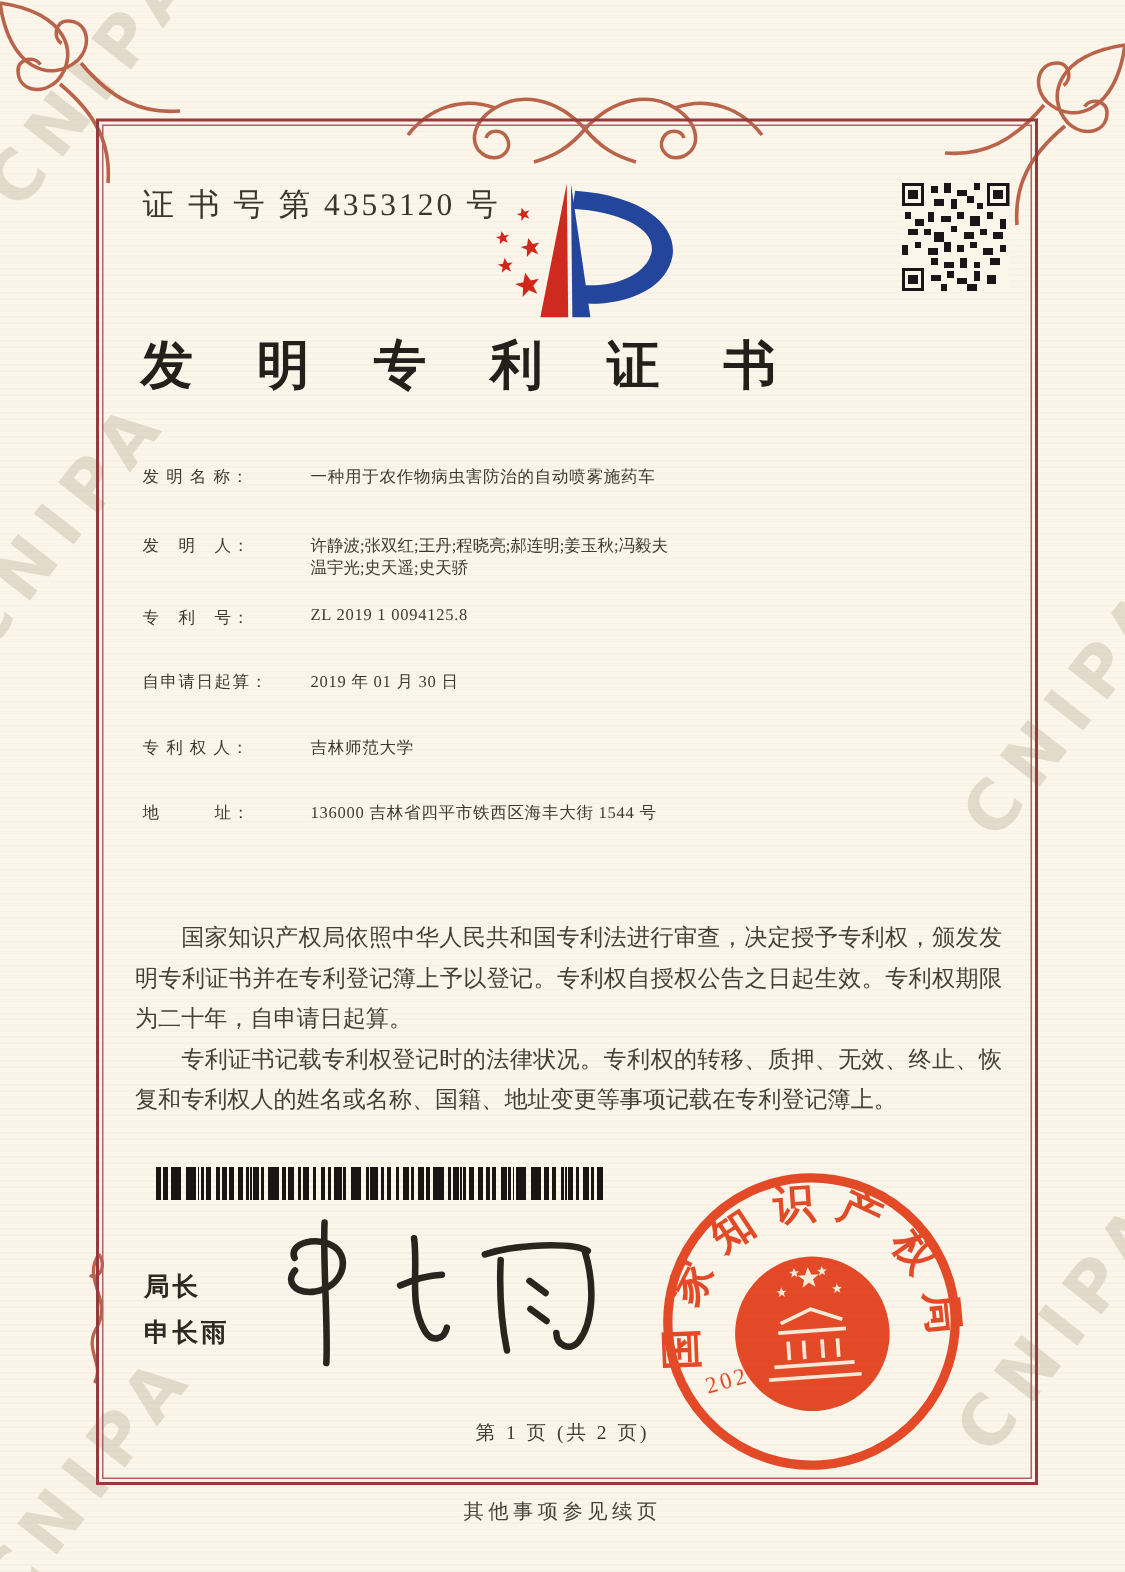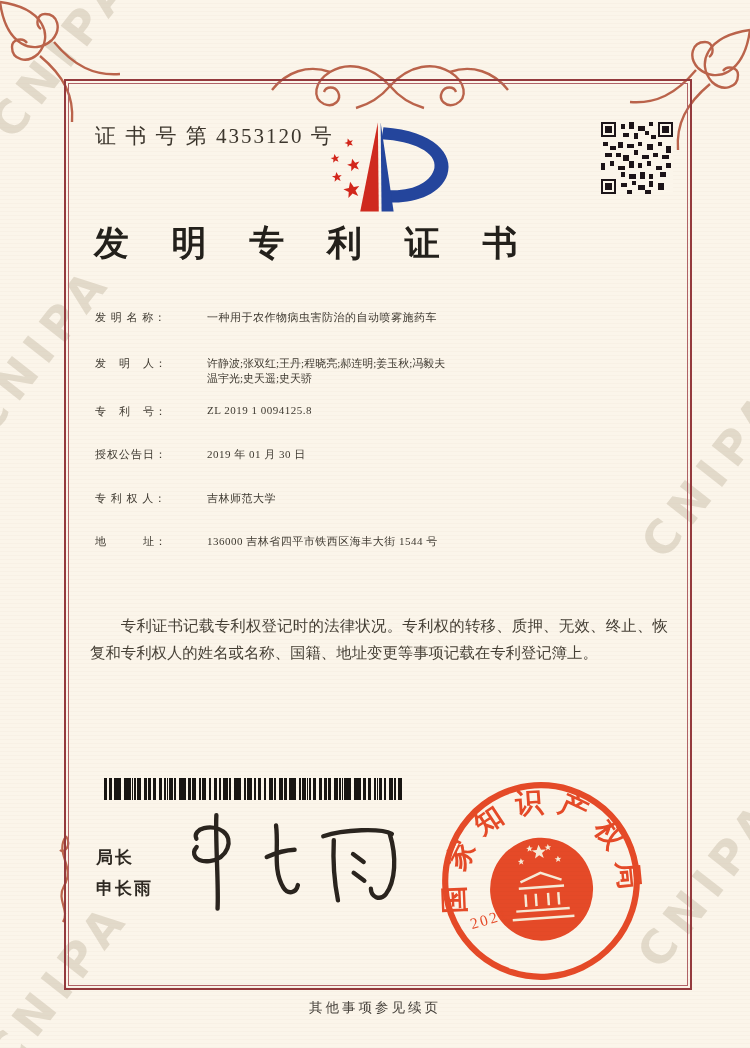--- a/index.html
+++ b/index.html
@@ -169,30 +169,31 @@
   <div class="row" style="top:310px">
     <span class="flabel">发 明 名 称：</span><span class="fvalue">一种用于农作物病虫害防治的自动喷雾施药车</span>
   </div>
   <div class="row" style="top:356px">
     <span class="flabel">发　明　人：</span><span class="inv-lines"><span>许静波;张双红;王丹;程晓亮;郝连明;姜玉秋;冯毅夫</span><br><span>温宇光;史天遥;史天骄</span></span>
   </div>
   <div class="row" style="top:404px">
     <span class="flabel">专　利　号：</span><span class="fvalue">ZL 2019 1 0094125.8</span>
   </div>
   <div class="row" style="top:447px">
-    <span class="flabel">授权公告日：</span><span class="fvalue">2019 年 01 月 30 日</span>
+    <span class="flabel">自申请日起算：</span><span class="fvalue">2019 年 01 月 30 日</span>
   </div>
   <div class="row" style="top:491px">
     <span class="flabel">专 利 权 人：</span><span class="fvalue">吉林师范大学</span>
   </div>
   <div class="row" style="top:534px">
     <span class="flabel">地　　　址：</span><span class="fvalue">136000  吉林省四平市铁西区海丰大街 1544 号</span>
   </div>
 
   <div class="body-text">
+    <p>国家知识产权局依照中华人民共和国专利法进行审查，决定授予专利权，颁发发明专利证书并在专利登记簿上予以登记。专利权自授权公告之日起生效。专利权期限为二十年，自申请日起算。</p>
     <p>专利证书记载专利权登记时的法律状况。专利权的转移、质押、无效、终止、恢复和专利权人的姓名或名称、国籍、地址变更等事项记载在专利登记簿上。</p>
   </div>
 
   <div class="barcode"></div>
 
   <div class="director">
     <div>局长</div>
     <div>申长雨</div>
   </div>
 
@@ -229,16 +230,17 @@
     <g stroke="#fbf5ea" stroke-width="2.4" fill="none">
       <path d="M80,100 L100,92 L120,100"></path>
       <path d="M78,106 H122"></path>
       <path d="M84,112 V124 M94,112 V124 M106,112 V124 M116,112 V124"></path>
       <path d="M74,128 H126"></path>
       <path d="M70,136 H130"></path>
     </g>
     <text x="30" y="142" font-size="15" fill="#e8431f" letter-spacing="2" transform="rotate(-12 30 142)">2021</text>
   </svg>
 
+  <div class="pageinfo">第 1 页 (共 2 页)</div>
 
   <div class="footnote">其他事项参见续页</div>
 
 </div>
 
 </body></html>

